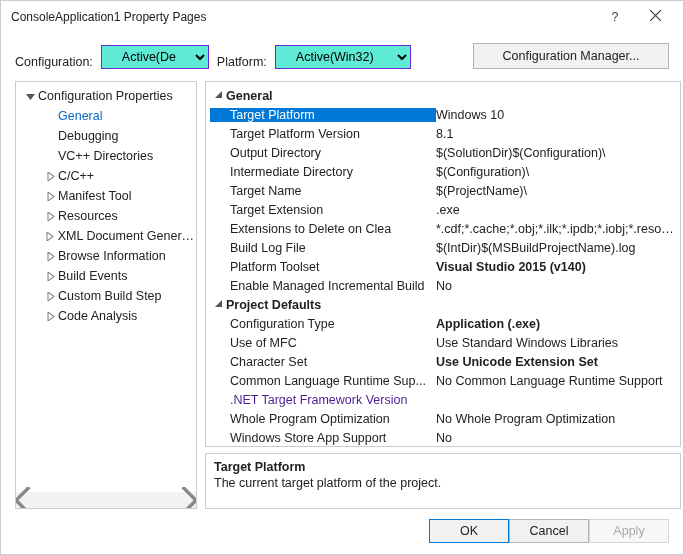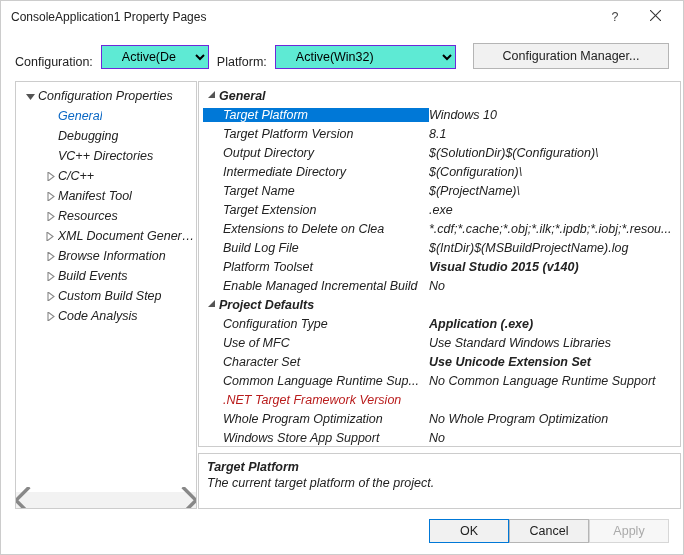--- a/index.html
+++ b/index.html
@@ -6,24 +6,24 @@
   html, body { margin:0; padding:0; }
   body { width:684px; height:555px; background:#fff; color:#222; font-size:12.5px; overflow:hidden; border:1px solid #ccc;}
   .titlebar { height:32px; display:flex; align-items:center; padding:0 8px 0 10px; }
   .titlebar .title { flex:1; font-size:12px; }
   .titlebar .tbtn { width:40px; height:28px; display:flex; align-items:center; justify-content:center; color:#444; }
   .titlebar .tbtn svg { width:11px; height:11px; }
   .toprow { display:flex; align-items:flex-end; gap:8px; padding:10px 14px 12px 14px; }
   .toprow .lbl { }
   .toprow select { height:24px; border:1px solid #6d28d9; background:#5eead4; font-size:12.5px; padding:0 16px; }
   .toprow select.cfg { width:108px; }
-  .toprow select.plat { width:181px; }
+  .toprow select.plat { width:136px; }
   .toprow .spacer { flex:1; }
   .toprow .btn { height:26px; width:196px; border:1px solid #b5b5b5; background:#f1f1f1; text-align:center; line-height:24px; cursor:default;}
-  .mainarea { display:flex; padding:0 2px 0 14px; gap:1px; height:428px;font-style:italic; }
+  .mainarea { display:flex; padding:0 2px 0 14px; gap:8px; height:428px; }
   .treepane { width:182px; border:1px solid #ccc; position:relative; overflow:hidden; }
   .treepane .treeinner { padding:4px 0; overflow:hidden; height:calc(100% - 16px);}
   .treepane .scrollbar-h { position:absolute; bottom:0; left:0; right:0; height:16px; background:#f2f2f2; display:flex; align-items:center;}
   .treepane .scrollbar-h .arrow { width:16px; height:16px; display:flex; align-items:center; justify-content:center; color:#888;}
   .treepane .scrollbar-h .track { flex:1; height:8px; background:#f2f2f2;}
   .tree-row { display:flex; align-items:center; height:20px; cursor:default; }
   .tree-row .exp { width:16px; display:flex; align-items:center; justify-content:center; color:#666;}
   .tree-row .exp svg { width:9px; height:9px;}
   .tree-row .lbl { white-space:nowrap; overflow:hidden; text-overflow:ellipsis;}
   .tree-row.selected .lbl { color:#0a67c4; font-weight:500;}
@@ -34,21 +34,21 @@
   .propinner { position:absolute; inset:0; overflow:hidden; padding:4px 4px; }
   .section { display:flex; align-items:center; height:19px; }
   .section .exp { width:16px; display:flex; align-items:center; justify-content:center;}
   .section .exp svg { width:9px; height:9px;}
   .section .stitle { font-weight:600; }
   .proprow { display:flex; align-items:center; height:19px; }
   .proprow .pname { width:226px; padding-left:20px; white-space:nowrap; overflow:hidden; text-overflow:ellipsis;}
   .proprow .pval { flex:1; white-space:nowrap; overflow:hidden; text-overflow:ellipsis;}
   .proprow.selected { }
   .proprow.selected .pname { background:#0078d7; color:#fff; }
-  .proprow.disabled .pname { color:#b91c1c; }
+  .proprow.disabled .pname { color:#4c1d95; }
   .bold { font-weight:600;}
   .descpane { border:1px solid #ccc; height:56px; padding:6px 8px; }
   .descpane .dtitle { font-weight:600; margin-bottom:2px;}
   .buttonrow { display:flex; justify-content:flex-end; padding:10px 14px 0 14px; }
   .buttonrow .btn { width:80px; height:24px; border:1px solid #b5b5b5; background:#f1f1f1; text-align:center; line-height:22px;}
   .buttonrow .btn.default { border:1px solid #0078d7;}
   .buttonrow .btn.disabled { color:#aaa; background:#f7f7f7; border-color:#d7d7d7;}
 </style>
 </head>
 <body>

